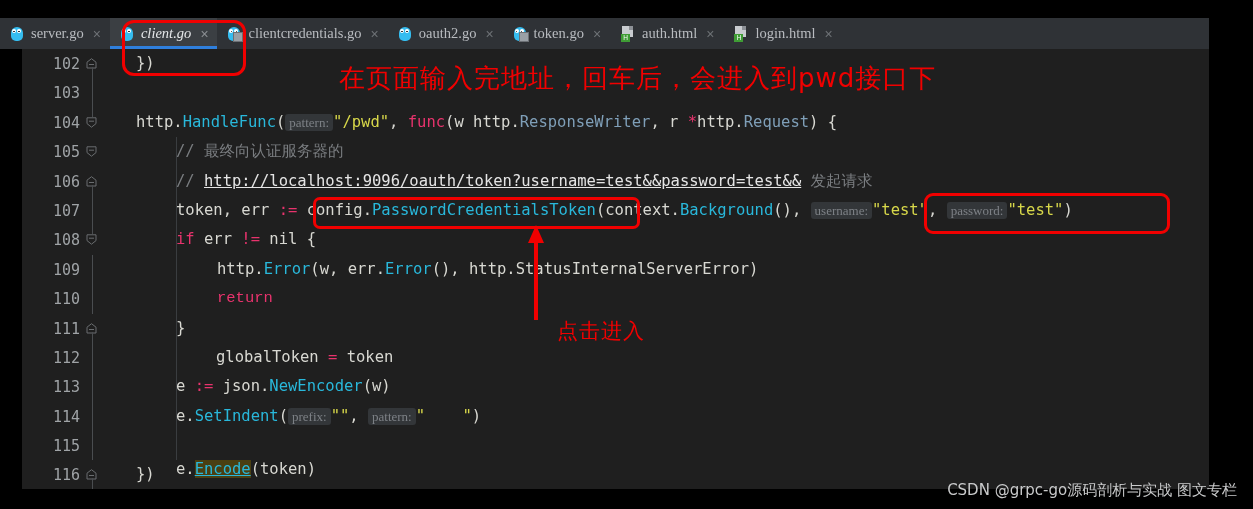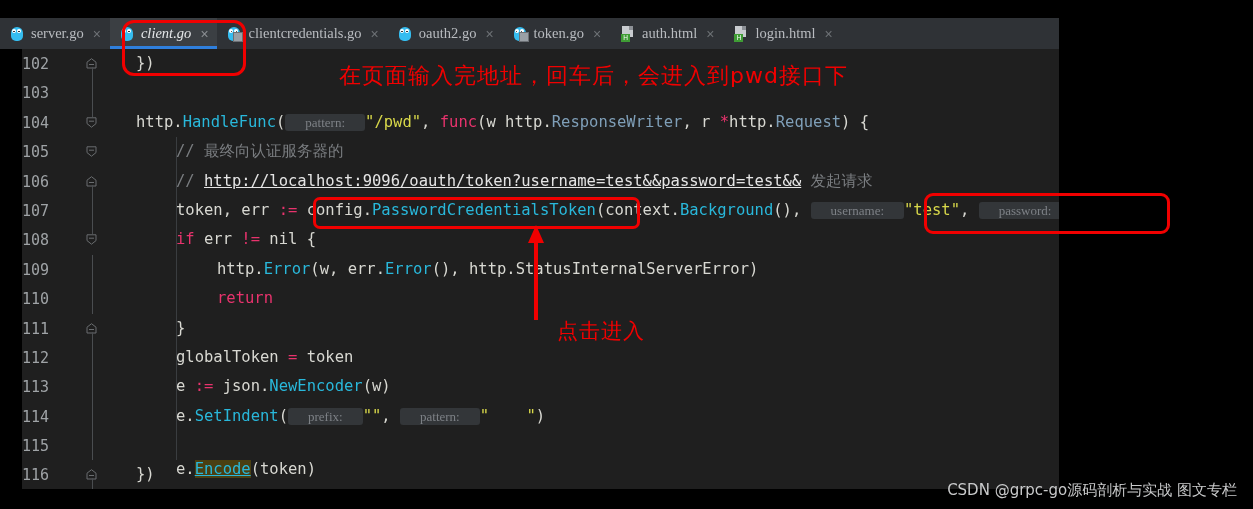--- a/index.html
+++ b/index.html
@@ -1,21 +1,21 @@
 <!DOCTYPE html>
 <html><head>
 <meta charset="utf-8">
 <style>
   html,body{margin:0;padding:0;background:#000;}
   body{width:1253px;height:509px;overflow:hidden;font-family:"DejaVu Sans",sans-serif;}
 
   #app{position:relative;width:1253px;height:509px;background:#000;}
 
   
-  #ide{position:absolute;left:0;top:18px;width:1059px;height:471px;background:#1f1f1f;overflow:hidden;}
+  #ide{position:absolute;left:0;top:18px;width:1209px;height:471px;background:#1f1f1f;overflow:hidden;}
 
   
   #tabbar{position:relative;height:31px;background:#2f3236;display:flex;align-items:stretch;}
   .tab{position:relative;display:flex;align-items:center;gap:6px;padding:0 9px 0 10px;
        font-family:"Liberation Serif","DejaVu Serif",serif;font-size:14.5px;color:#b9bcc0;
        white-space:nowrap;}
   .tab.active{background:#3b3f43;color:#e6e8ea;font-style:italic;}
   .tab.active .tab-underline{position:absolute;left:0;right:0;bottom:0;height:3px;background:#2f7fdc;}
   .tab-close{font-family:"Liberation Sans",sans-serif;font-size:14px;color:#6e7276;margin-left:3px;}
   .tab.active .tab-close{color:#8b8f93;}
@@ -33,45 +33,45 @@
   .htmlic{position:relative;width:16px;height:16px;flex:0 0 16px;}
   .htmlic .pg{position:absolute;left:2px;top:0;width:11px;height:11px;background:#c9ccd0;}
   .htmlic .fold{position:absolute;left:9px;top:0;width:4px;height:4px;background:#8d9196;}
   .htmlic .hb{position:absolute;left:1px;bottom:0;width:9px;height:8px;background:#3f9c35;
               color:#fff;font-family:"Liberation Sans",sans-serif;font-size:6.5px;line-height:8px;text-align:center;}
 
   
   #editor{position:relative;height:440px;background:#1f1f1f;}
   #gutter-bg{position:absolute;left:0;top:0;width:22px;height:100%;background:#000;}
   .row{position:relative;height:29.4px;}
-  .lnum{position:absolute;left:22px;width:58px;top:6px;
+  .lnum{position:absolute;left:22px;width:58px;text-align:right;top:6px;
         font-family:"DejaVu Sans Mono",monospace;font-size:15px;color:#9fa3a6;}
   .fold{position:absolute;left:86px;top:9px;width:11px;height:11px;}
   .fold svg{display:block;}
   .guide{position:absolute;left:91.5px;top:0;width:1px;height:29.4px;background:#4a4d50;}
   .code{position:absolute;left:136px;top:5px;font-family:"DejaVu Sans Mono",monospace;
         font-size:15.5px;line-height:19px;white-space:pre;color:#d8d8d2;letter-spacing:0px;}
   .indentguide{position:absolute;top:0;width:1px;height:29.4px;background:#3a3d40;}
 
   
   .k{color:#e8336d;}          
   .fn{color:#29b8db;}         
   .s{color:#d8d84a;}          
   .cm{color:#7a7d80;}         
   .cmu{color:#e5e5e5;text-decoration:underline;}
   .pl{color:#d8d8d2;}         
   .ty{color:#7f9fb8;}         
   .it{}
-  .hintchip{background:#333639;color:#7d8186;border-radius:3px;padding:1px 20px;
+  .hintchip{background:#333639;color:#7d8186;border-radius:3px;padding:1px 4px;
             font-family:"Liberation Serif","DejaVu Serif",serif;font-size:13px;}
   .hl-encode{background:#4a3f12;color:#29b8db;text-decoration:underline;}
 
   
   .annot{position:absolute;color:#f10000;font-family:"DejaVu Sans",sans-serif;}
-  #annot-top{left:339px;top:61px;font-size:22px;letter-spacing:1px;}
+  #annot-top{left:339px;top:61px;font-size:26px;letter-spacing:1px;}
   #annot-click{left:557px;top:317px;font-size:21px;letter-spacing:1px;}
   .redbox{position:absolute;border:3px solid #f10000;border-radius:9px;}
   #box-tab{left:122px;top:20px;width:118px;height:50px;border-radius:12px;}
   #box-fn{left:313px;top:197px;width:321px;height:26px;border-radius:7px;}
   #box-args{left:924px;top:193px;width:240px;height:35px;border-radius:9px;}
   #arrow{position:absolute;left:527px;top:225px;width:18px;height:95px;}
 
   
   #watermark{position:absolute;right:16px;bottom:9px;color:#c9cacb;font-size:15px;
              font-family:"DejaVu Sans",sans-serif;white-space:nowrap;margin-top:44px;}
@@ -230,41 +230,41 @@
         <span class="lnum">109</span>
         <span class="guide"></span>
         <span class="indentguide" style="left:176px;"></span>
         <span class="code" style="left:217px;"><span class="pl">http.</span><span class="fn">Error</span><span class="pl">(w, err.</span><span class="fn">Error</span><span class="pl">(), http.</span><span class="pl">StatusInternalServerError</span><span class="pl">)</span></span>
       </div>
 
       <div class="row">
         <span class="lnum">110</span>
         <span class="guide"></span>
         <span class="indentguide" style="left:176px;"></span>
-        <span class="code" style="left:217px;"><span class="k">return</span></span>
+        <span class="code" style="left:217px;font-family:Liberation Mono, monospace;"><span class="k">return</span></span>
       </div>
 
       <div class="row">
         <span class="lnum">111</span>
         <span class="fold">
           <svg width="11" height="11" viewBox="0 0 11 11">
               <path d="M1 4.2 L5.5 0.7 L10 4.2 L10 10 L1 10 Z" fill="none" stroke="#6a6d70"></path>
               <path d="M3 6.5 L8 6.5" stroke="#6a6d70"></path>
             </svg>
         </span>
         <span class="guide" style="top:18px;height:12px;"></span>
         <span class="indentguide" style="left:176px;"></span>
         <span class="code" style="left:176px;">}</span>
       </div>
 
       <div class="row">
         <span class="lnum">112</span>
         <span class="guide"></span>
         <span class="indentguide" style="left:176px;"></span>
-        <span class="code" style="left:176px;"><span class="pl">globalToken </span><span class="k">=</span><span class="pl"> token</span></span>
+        <span class="code" style="left:176px;padding-left:40px;"><span class="pl">globalToken </span><span class="k">=</span><span class="pl"> token</span></span>
       </div>
 
       <div class="row">
         <span class="lnum">113</span>
         <span class="guide"></span>
         <span class="indentguide" style="left:176px;"></span>
         <span class="code" style="left:176px;"><span class="pl">e </span><span class="k">:=</span><span class="pl"> json.</span><span class="fn">NewEncoder</span><span class="pl">(w)</span></span>
       </div>
 
       <div class="row">

